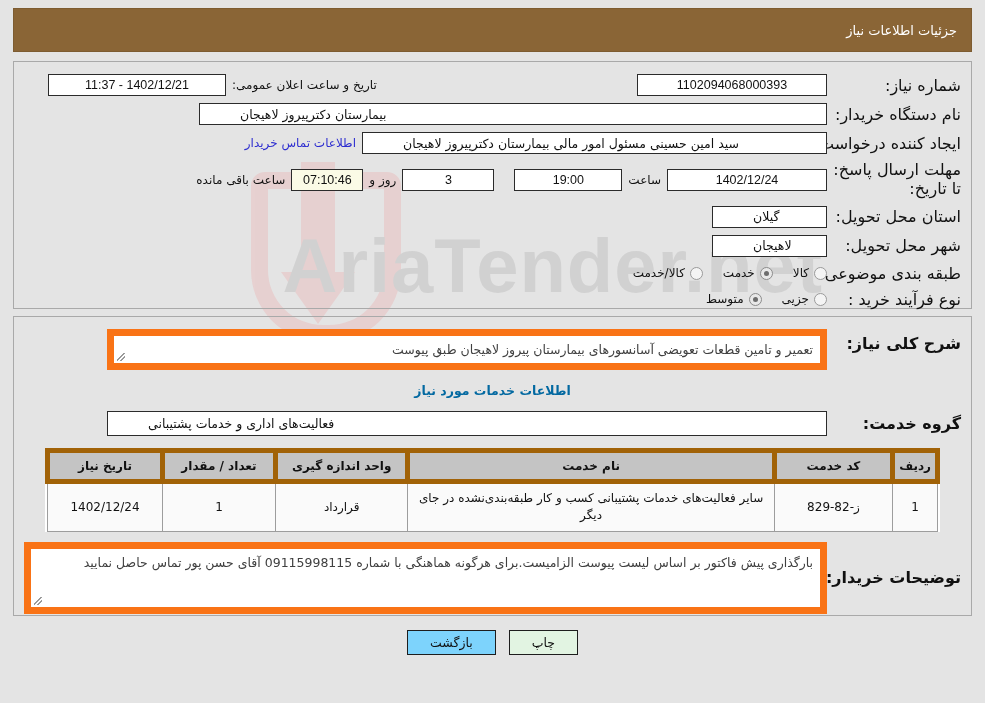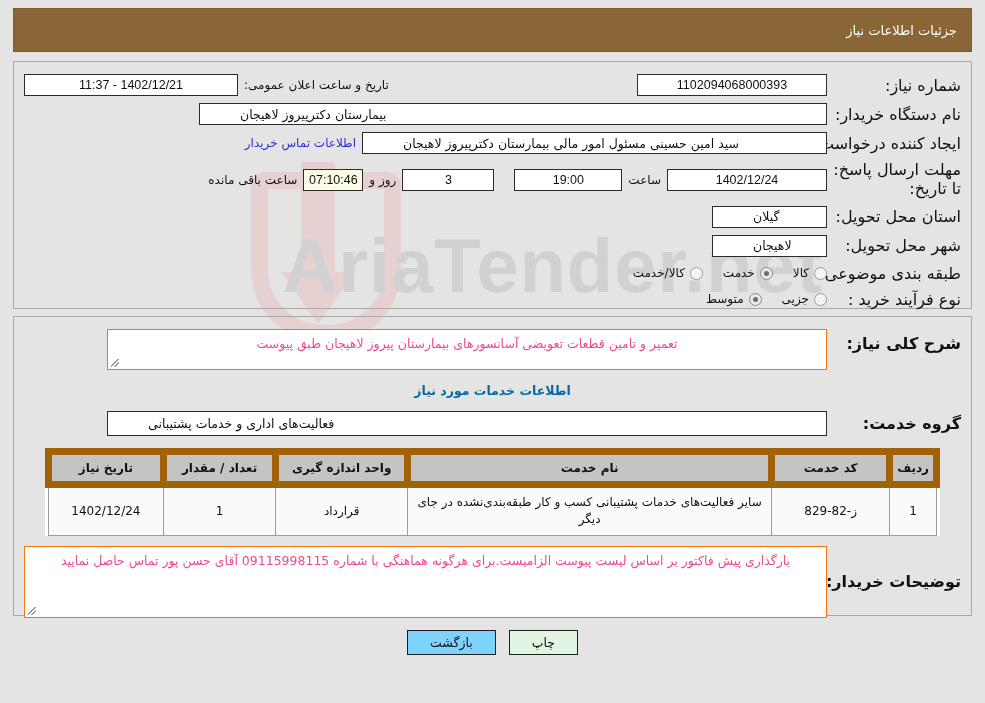--- a/index.html
+++ b/index.html
@@ -92,23 +92,23 @@
   }
   .fld.center { justify-content: center; }
   .fld.right  { justify-content: flex-end; padding-left: 40px; }
   .fld.num { font-family: "Liberation Sans", sans-serif; }
   .fld.khaki { background: #fbfbe6; }
 
   .w-need   { width: 190px; }
   .w-date   { width: 160px; }
   .w-time   { width: 108px; }
   .w-days   { width: 92px; }
-  .w-clock  { width: 60px; text-align: right; }
+  .w-clock  { width: 72px; text-align: right; }
   .w-prov   { width: 120px; }
-  .w-pub    { width: 214px; }
+  .w-pub    { width: 178px; margin-left: 24px; }
 
   .link {
     color: #2e2ed0; font-size: 12px; white-space: nowrap; cursor: pointer;
   }
   .smalltxt { font-size: 12px; color: #111; white-space: nowrap; }
 
   
   .radio {
     width: 13px; height: 13px; border-radius: 50%;
     border: 1px solid #9a9a9a;
@@ -121,25 +121,25 @@
     content: ""; position: absolute; left: 3px; top: 3px;
     width: 5px; height: 5px; border-radius: 50%; background: #6d6d6d;
   }
   .radio-group { display: flex; align-items: center; gap: 5px; }
   .radio-group .rl { font-size: 12px; color: #111; margin-left: 14px; }
 
   .note { font-size: 12px; color: #111; margin-right: 8px; white-space: nowrap; }
 
   
   .ta {
-    background: #fff; border: 1px solid #f97316;
+    background: #fff; border: 7px solid #f97316;
     position: relative;
-    font-size: 12.5px; color: #ec4899; line-height: 1.55;
+    font-size: 12.5px; color: #404040; line-height: 1.55;
     padding: 4px 7px;
-    text-align: center;
+    text-align: right;
   }
   .ta::after {
     content: "";
     position: absolute; left: 3px; bottom: 2px;
     width: 8px; height: 8px;
     background:
       linear-gradient(135deg, transparent 42%, #9a9a9a 42%, #9a9a9a 54%, transparent 54%),
       linear-gradient(135deg, transparent 68%, #9a9a9a 68%, #9a9a9a 80%, transparent 80%);
   }
 
@@ -151,21 +151,21 @@
   
   table.grid {
     border-collapse: collapse;
     width: 895px;
     margin: 0 auto;
     background: #fff;
     font-size: 12px;
   }
   table.grid th {
     background: #c4c4c4;
-    border: 7px solid #a16207;
+    border: 5px solid #a16207;
     color: #111;
     font-weight: bold;
     padding: 6px 4px;
     text-align: center;
     font-size: 12px;
   }
   table.grid td {
     background: #fafafa;
     border: 1px solid #9d9d9d;
     padding: 6px 6px;

